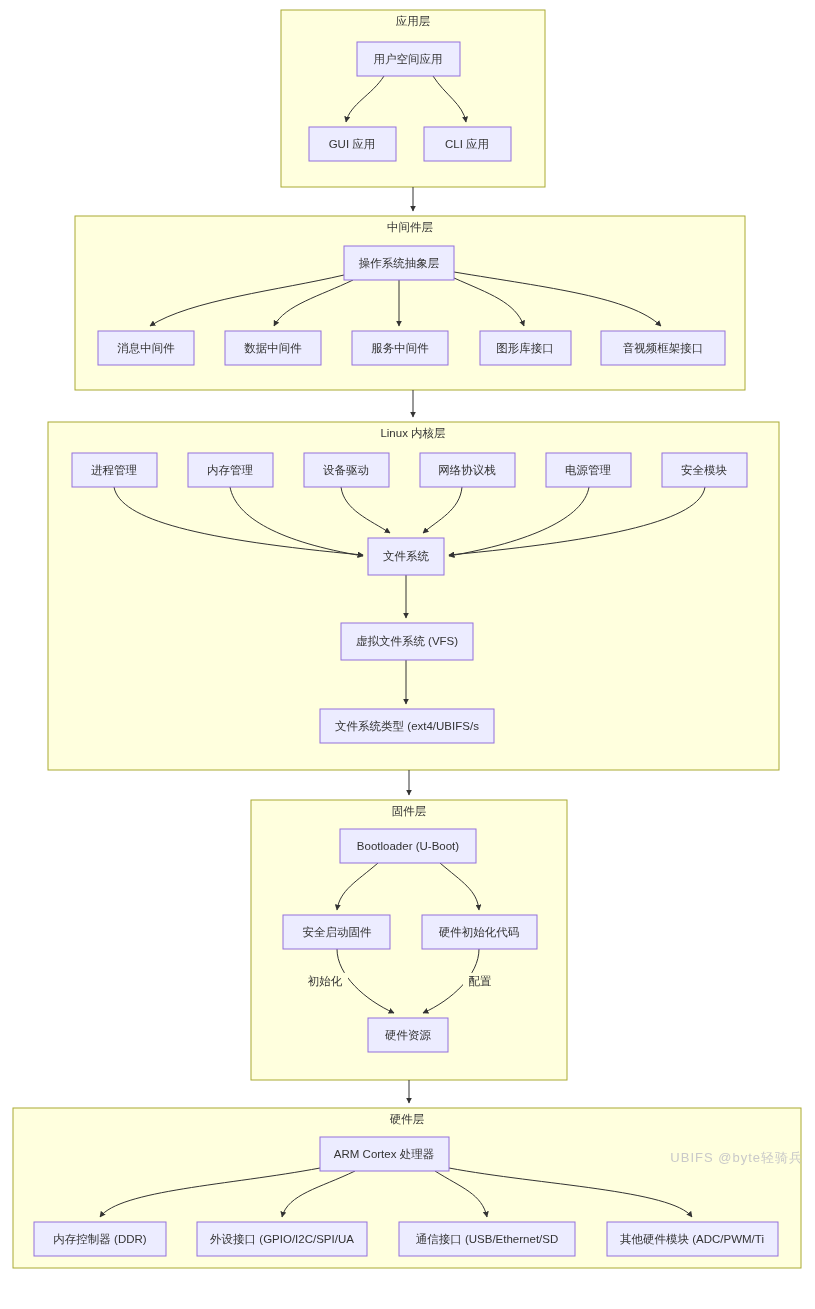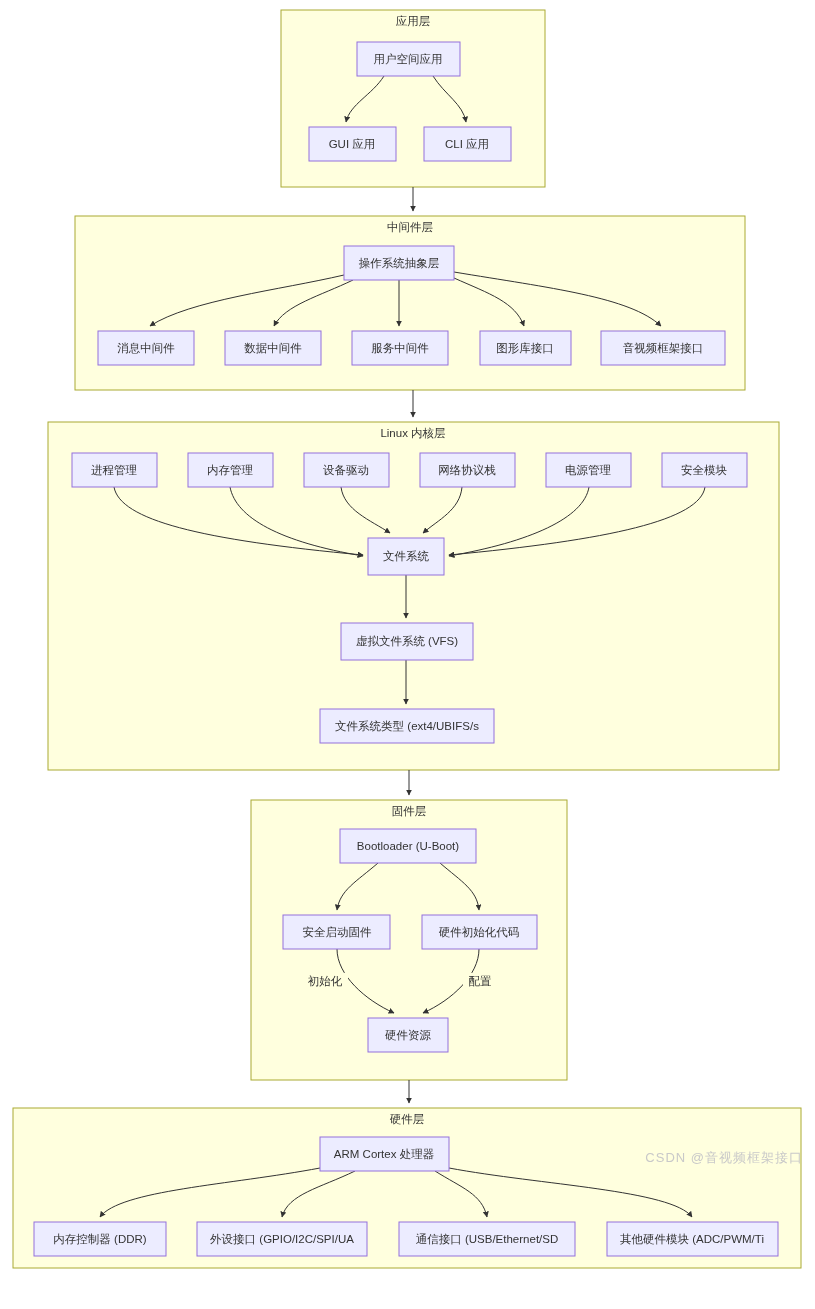--- a/index.html
+++ b/index.html
@@ -261,14 +261,14 @@
     <g>
       <rect class="node-rect" x="399" y="1222" width="176" height="34"></rect>
       <text class="node-label clip-text" x="487" y="1240" clip-path="url(#clip-comms)">通信接口 (USB/Ethernet/SD</text>
     </g>
     <g>
       <rect class="node-rect" x="607" y="1222" width="171" height="34"></rect>
       <text class="node-label clip-text" x="692" y="1240" clip-path="url(#clip-othermod)">其他硬件模块 (ADC/PWM/Ti</text>
     </g>
   </svg>
 
-  <div class="watermark">CSDN @音视频框架接口</div>
+  <div class="watermark">UBIFS @byte轻骑兵</div>
 </div>
 
 </body></html>

